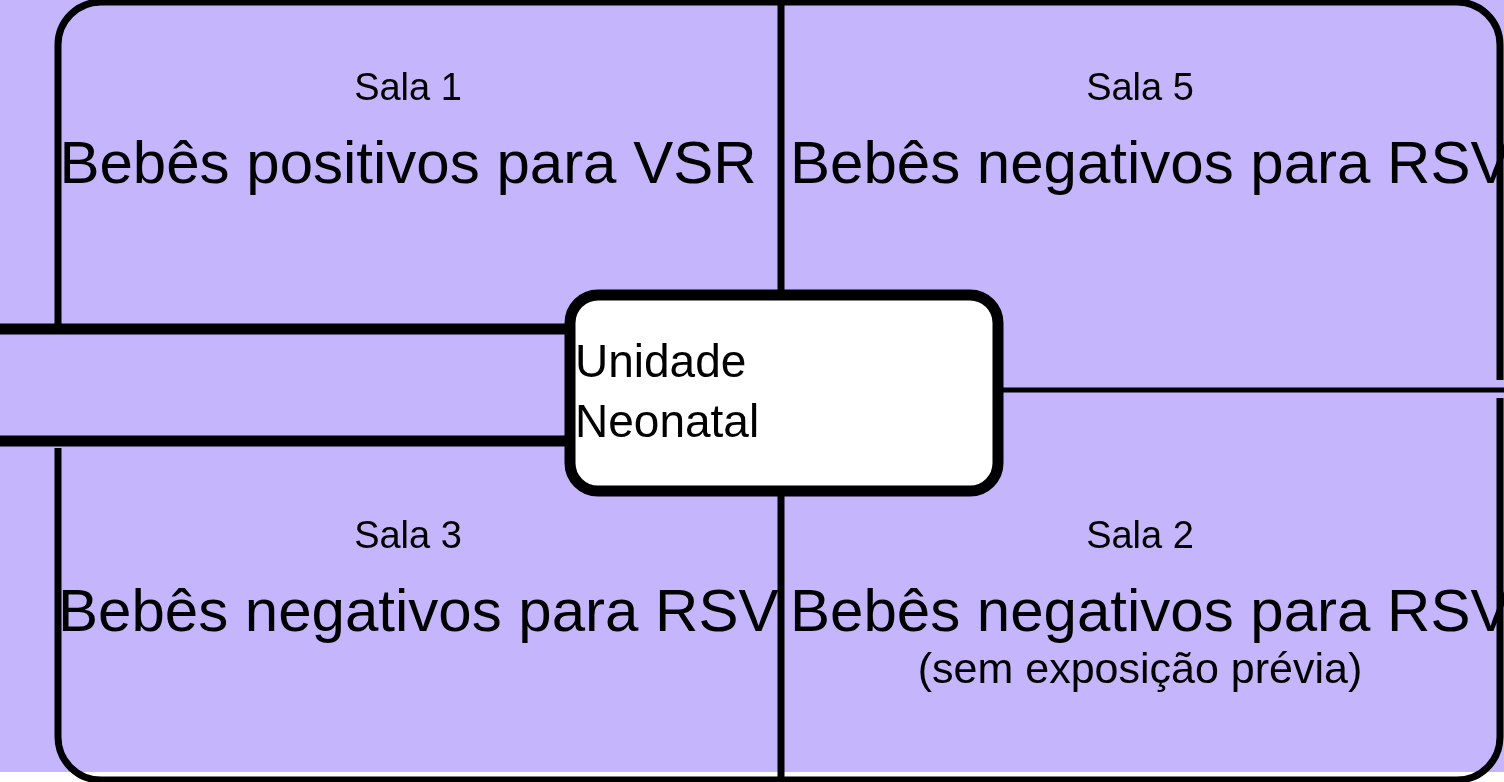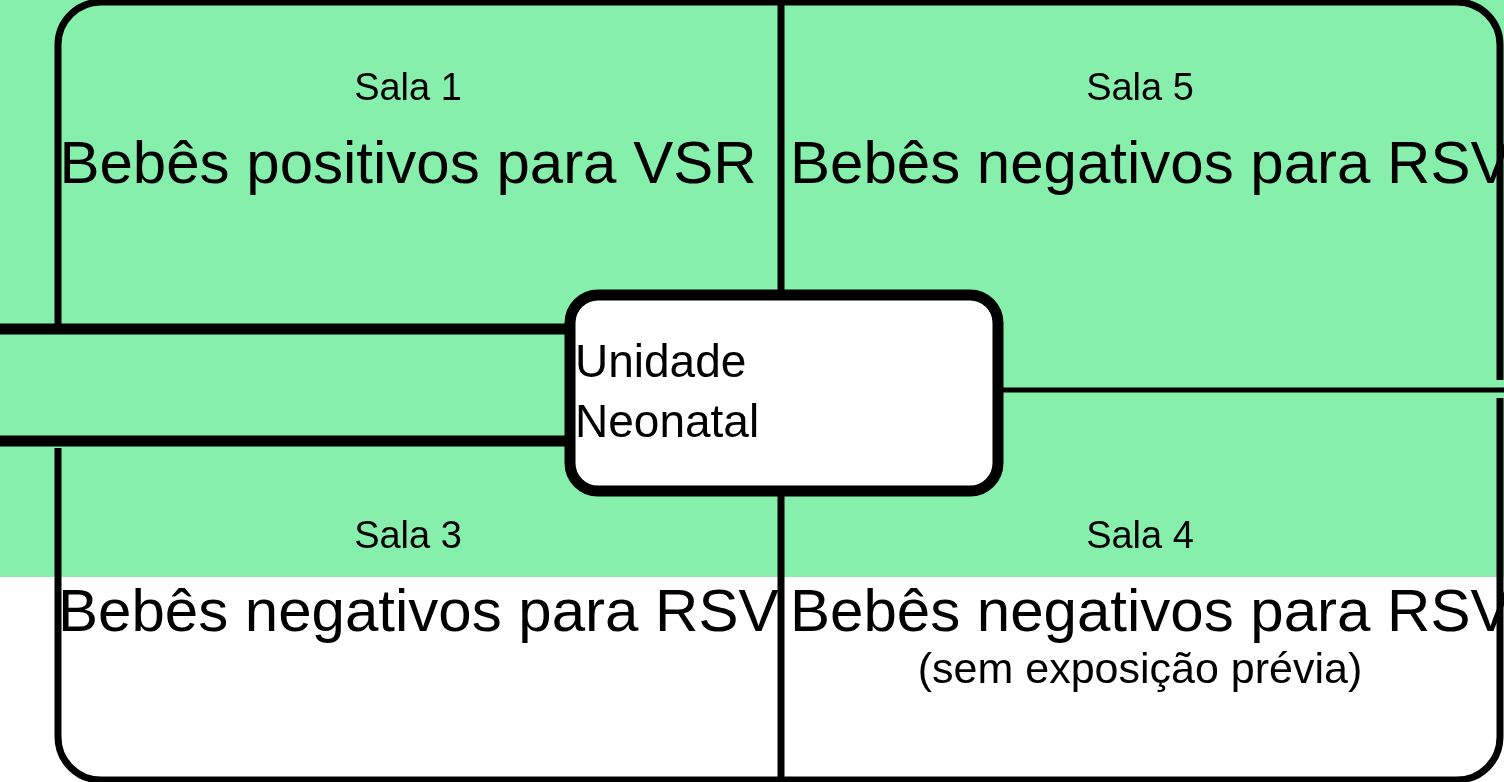--- a/index.html
+++ b/index.html
@@ -9,22 +9,22 @@
   }
   body {
     width: 1504px;
     height: 782px;
     overflow: hidden;
     font-family: "Liberation Sans", sans-serif;
   }
   #diagram-root {
     position: relative;
     width: 1504px;
-    height: 577px;
-    background: #86efac;
+    height: 772px;
+    background: #c4b5fd;
   }
   svg#floorplan {
     position: absolute;
     top: 0;
     left: 0;
     width: 1504px;
     height: 782px;
     display: block;
   }
   .room-label {
@@ -112,21 +112,21 @@
     <div class="line-large">Bebês negativos para RSV</div>
   </div>
 
   <div class="room-label" id="label-sala3">
     <div class="line-small">Sala 3</div>
     <div class="room-title-gap"></div>
     <div class="line-large">Bebês negativos para RSV</div>
   </div>
 
   <div class="room-label" id="label-sala4">
-    <div class="line-small">Sala 4</div>
+    <div class="line-small">Sala 2</div>
     <div class="room-title-gap"></div>
     <div class="line-large">Bebês negativos para RSV</div>
     <div class="line-paren">(sem exposição prévia)</div>
   </div>
 
   <div id="label-unidade">
     <div>Unidade</div>
     <div>Neonatal</div>
   </div>
 

